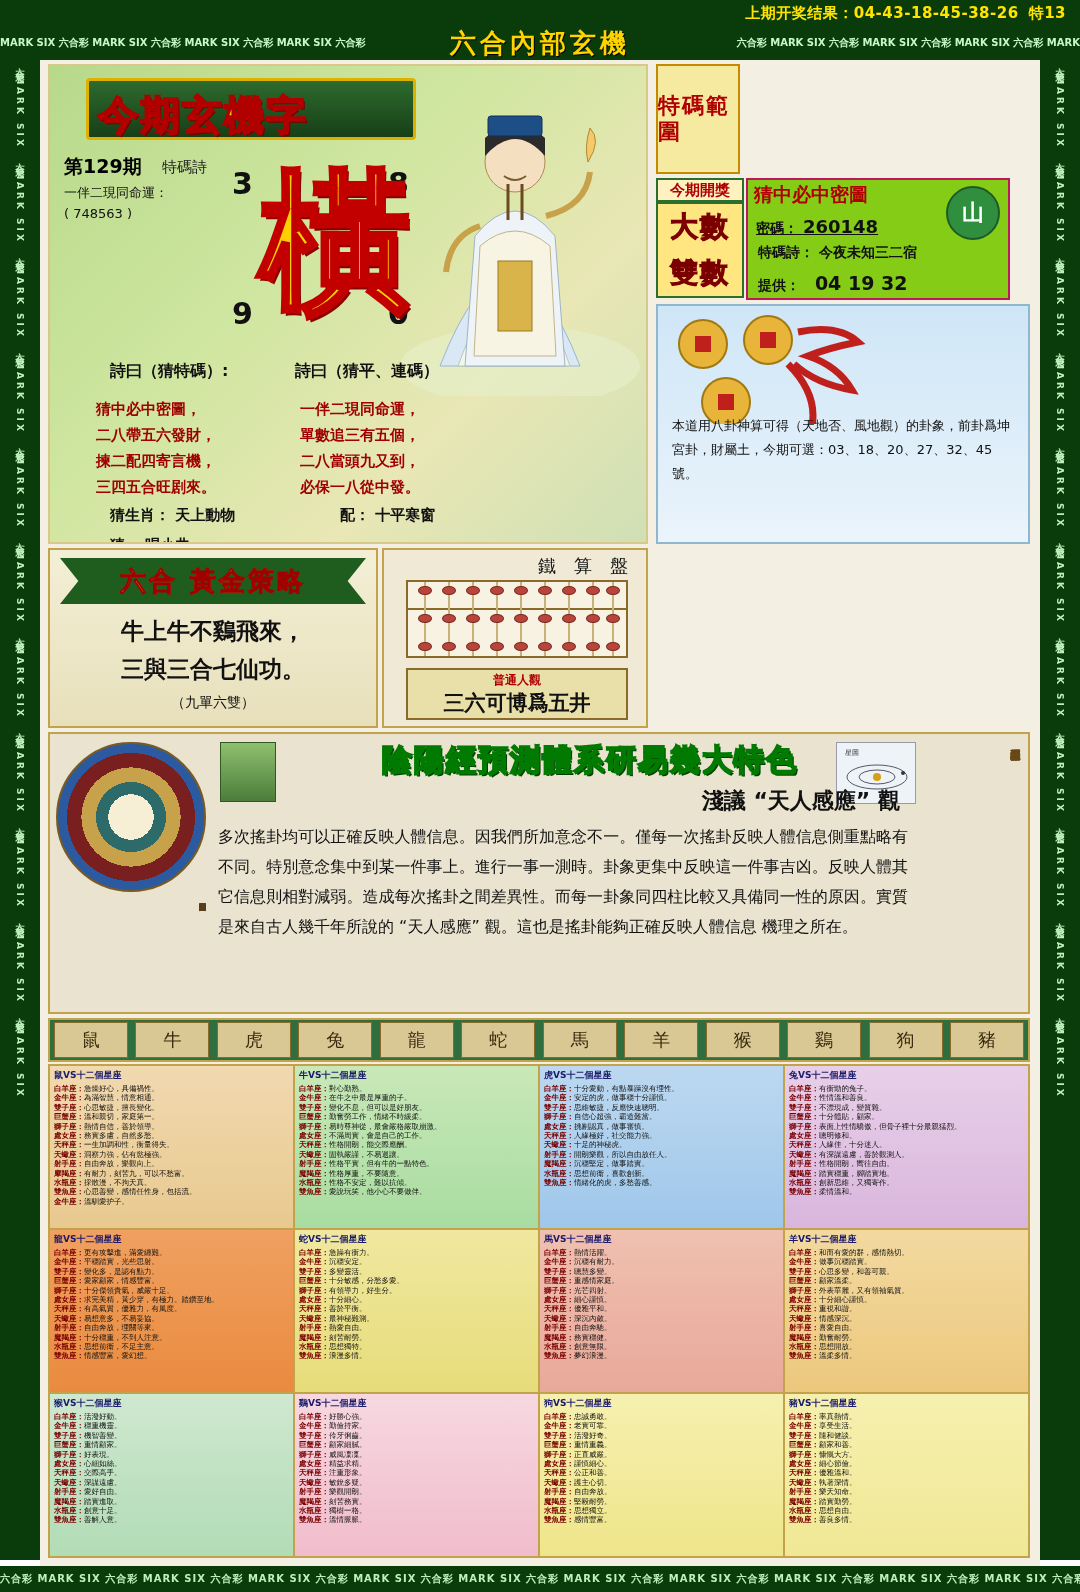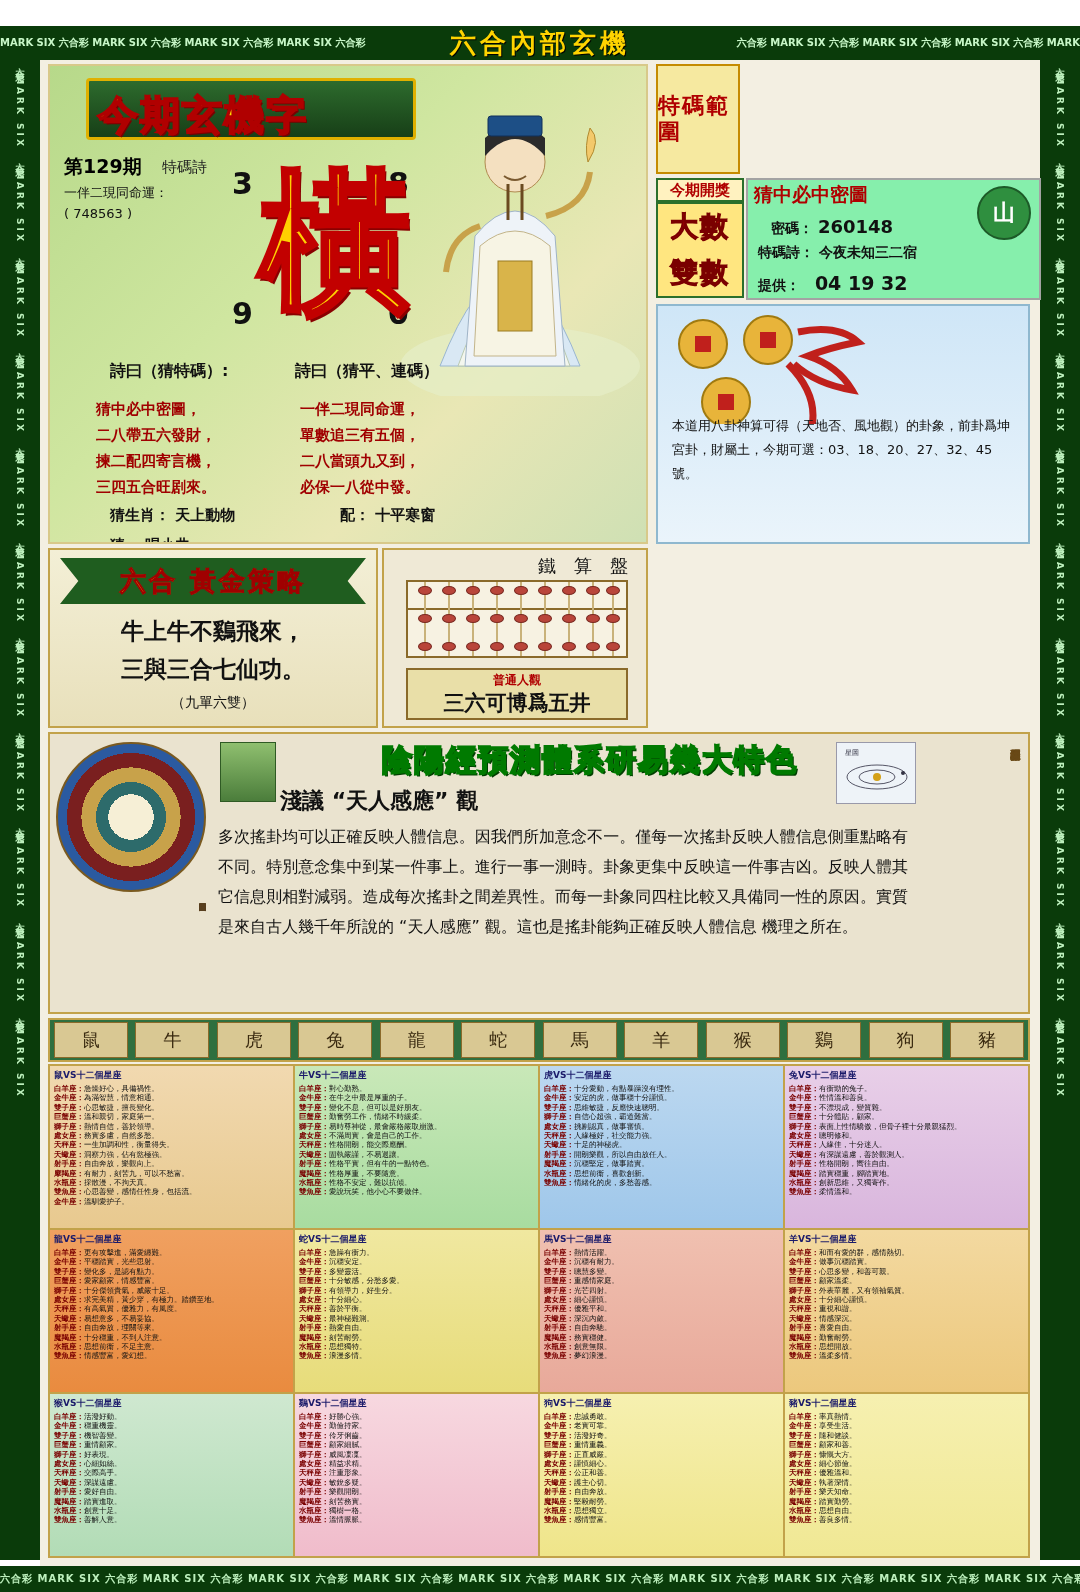--- a/index.html
+++ b/index.html
@@ -144,22 +144,22 @@
     position:absolute; left:616px; top:142px; width:88px; height:96px;
     background:#ffe680; border:2px solid #2b6f2b;
     display:flex; flex-direction:column; align-items:center; justify-content:space-around;
   }
   .kaijiang-box span {
     font-size:28px; font-weight:bold; color:#c00000;
     -webkit-text-stroke:1px #7a0000;
     letter-spacing:2px;
   }
   .mihtu {
-    position:absolute; left:706px; top:118px; width:295px; height:122px;
-    background:#86efac; border:2px solid #a3a3a3;
+    position:absolute; left:706px; top:118px; width:264px; height:122px;
+    background:#84cc16; border:2px solid #be185d;
   }
   .mihtu-title {
     position:absolute; left:6px; top:2px; font-size:19px; font-weight:bold; color:#b00000;
   }
   .mihtu-row { position:absolute; font-size:14px; color:#111; font-weight:bold;}
   .mihtu-circle {
     position:absolute; right:8px; top:6px; width:54px; height:54px; border-radius:50%;
     background:#2f8f3f; border:2px solid #1d5a28;
     display:flex;align-items:center;justify-content:center;
     color:#fff; font-size:22px; font-weight:bold;
@@ -244,21 +244,21 @@
     writing-mode:vertical-rl;
   }
   .art-title {
     position:absolute; left:230px; top:6px; width:620px; text-align:center;
     font-size:30px; font-weight:bold; color:#ffd000;
     -webkit-text-stroke:2px #007a00;
     text-shadow:2px 2px 0 #003f00;
     letter-spacing:2px;
   }
   .art-sub {
-    position:absolute; left:230px; top:52px; width:620px; text-align:left;
+    position:absolute; left:230px; top:52px; width:620px; text-align:right;
     font-size:22px; font-weight:bold; color:#111;
   }
   .art-body {
     position:absolute; left:168px; top:88px; width:690px;
     font-size:16px; line-height:30px; color:#111; text-align:justify;
   }
   .art-right {
     position:absolute; right:6px; top:8px; width:100px; height:266px;
     font-size:10px; line-height:13px; color:#6a4a18;
     writing-mode:vertical-rl; overflow:hidden;
@@ -309,20 +309,26 @@
   .c8 { background:linear-gradient(#cfe8d0,#b2dcb6); }
   .c9 { background:linear-gradient(#f7d8e0,#f0bccb); }
   .c10 { background:linear-gradient(#f6f0b0,#efe58a); }
   .c11 { background:linear-gradient(#f6f0b0,#f0e894); }
 </style>
 </head>
 <body>
 
 <div class="page">
 
+  <div class="topbar">
+    <span>上期开奖结果：</span>
+    <span class="res">04-43-18-45-38-26</span>
+    <span style="width:10px"></span>
+    <span>特13</span>
+  </div>
   <div class="marktitle">六合內部玄機</div>
   <div class="marqueeL">MARK SIX 六合彩 MARK SIX 六合彩 MARK SIX 六合彩 MARK SIX 六合彩</div>
   <div class="marqueeR">六合彩 MARK SIX 六合彩 MARK SIX 六合彩 MARK SIX 六合彩 MARK</div>
 
   <div class="rail left">六合彩 MARK SIX 六合彩 MARK SIX 六合彩 MARK SIX 六合彩 MARK SIX 六合彩 MARK SIX 六合彩 MARK SIX 六合彩 MARK SIX 六合彩 MARK SIX 六合彩 MARK SIX 六合彩 MARK SIX 六合彩 MARK SIX</div>
   <div class="rail right">六合彩 MARK SIX 六合彩 MARK SIX 六合彩 MARK SIX 六合彩 MARK SIX 六合彩 MARK SIX 六合彩 MARK SIX 六合彩 MARK SIX 六合彩 MARK SIX 六合彩 MARK SIX 六合彩 MARK SIX 六合彩 MARK SIX</div>
   <div class="bottombar">六合彩 MARK SIX 六合彩 MARK SIX 六合彩 MARK SIX 六合彩 MARK SIX 六合彩 MARK SIX 六合彩 MARK SIX 六合彩 MARK SIX 六合彩 MARK SIX 六合彩 MARK SIX 六合彩 MARK SIX 六合彩 MARK SIX 六合彩 MARK SIX</div>
 
   <div class="content">
 
@@ -395,21 +401,21 @@
 
     <div class="kaijiang-label">今期開獎</div>
     <div class="kaijiang-box">
       <span>大數</span>
       <span>雙數</span>
     </div>
 
     <div class="mihtu">
       <div class="mihtu-title">猜中必中密圖</div>
       <div class="mihtu-circle">山</div>
-      <div class="mihtu-row" style="left:23px;top:36px;">
+      <div class="mihtu-row" style="left:8px;top:36px;text-decoration:underline;">
         <span>密碼：</span>
         <span style="font-size:18px">260148</span>
       </div>
       <div class="mihtu-row" style="left:10px;top:64px;">
         <span>特碼詩：</span>
         <span>今夜未知三二宿</span>
       </div>
       <div class="mihtu-row" style="left:10px;top:92px;">
         <span>提供：</span>
         <span style="font-size:19px;margin-left:10px;">04  19  32</span>

